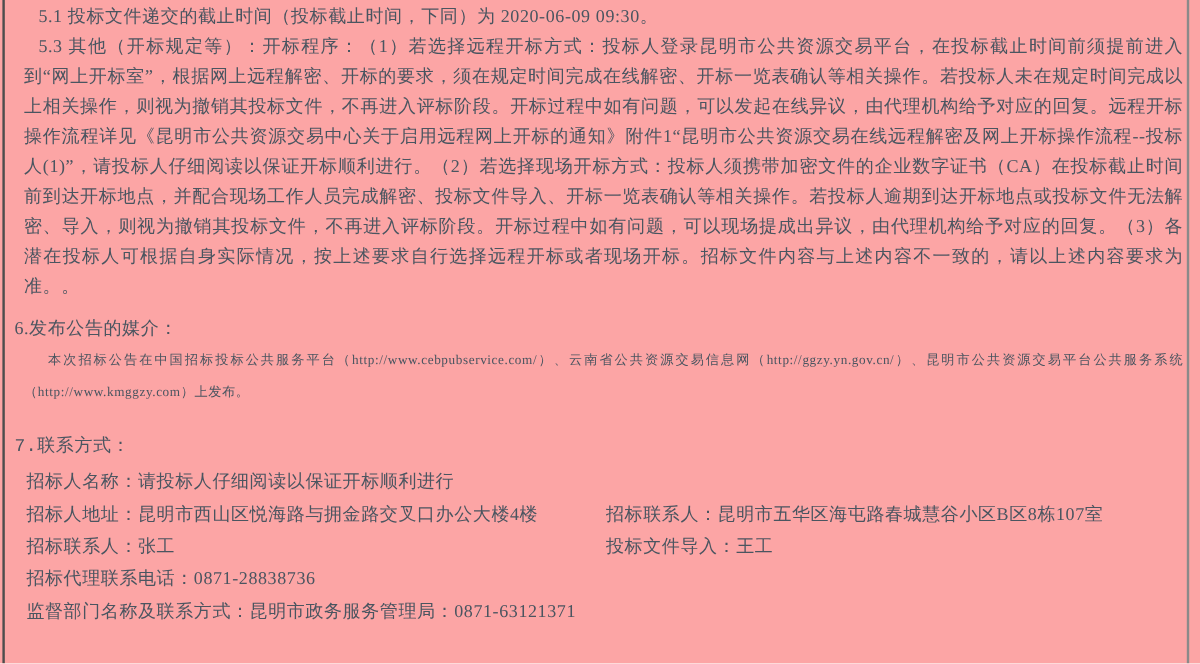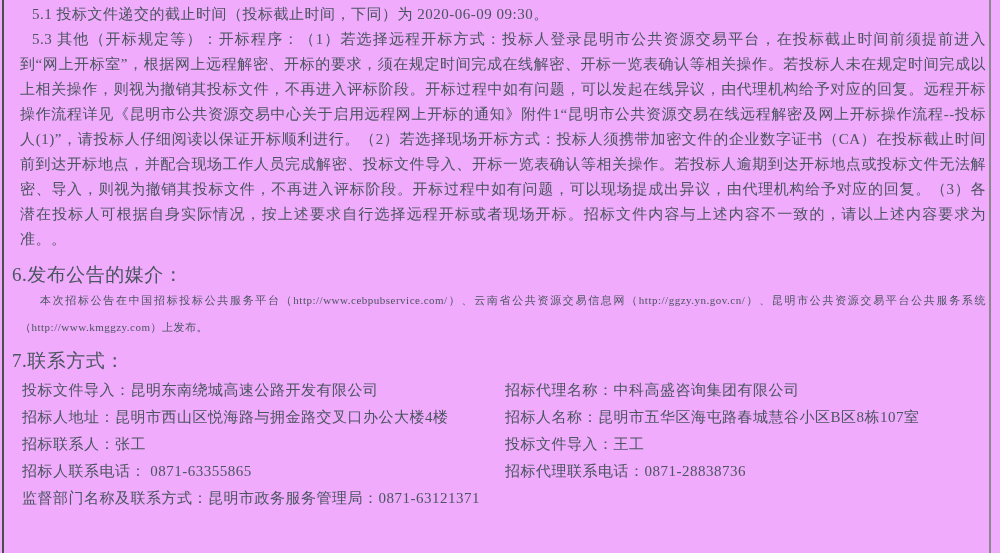--- a/index.html
+++ b/index.html
@@ -4,21 +4,21 @@
 <style>
   html, body {
     margin: 0;
     padding: 0;
     background: #ffffff;
   }
   .page {
     position: relative;
     width: 1000px;
     height: 553px;
-    background: #f0abfc;
+    background: #fca5a5;
     overflow: hidden;
     font-family: "Liberation Serif", "DejaVu Serif", serif;
     color: #4a5560;
     box-sizing: border-box;
   }
   .edge {
     position: absolute;
     top: 0;
     bottom: 0;
     width: 2px;
@@ -35,35 +35,35 @@
   .para {
     margin: 0 0 0 8px;
     font-size: 15px;
     line-height: 25px;
     text-align: justify;
     text-indent: 12px;
     letter-spacing: 0.5px;
   }
   .sec-heading {
     margin: 0;
-    font-size: 19px;
+    font-size: 15px;
     line-height: 25px;
     letter-spacing: 0.5px;
   }
   .sec6-heading { margin-top: 10px; }
   .sec6-body {
     margin: 0 0 0 -4px;
     padding-left: 12px;
     font-size: 11px;
     line-height: 27px;
     text-align: justify;
     text-indent: 20px;
     letter-spacing: 0.5px;
   }
-  .sec7-heading { margin-top: 7px; }
+  .sec7-heading { margin-top: 19px; font-family: Liberation Mono, monospace; }
   .contacts {
     margin: 4px 0 0 10px;
     font-size: 15px;
     line-height: 27px;
     letter-spacing: 0.5px;
   }
   .contact-row { display: flex; }
   .contact-left  { width: 483px; }
   .contact-right { flex: 1; }
 </style>
@@ -82,33 +82,31 @@
     <p class="para">5.3 其他（开标规定等）：开标程序：（1）若选择远程开标方式：投标人登录昆明市公共资源交易平台，在投标截止时间前须提前进入到“网上开标室”，根据网上远程解密、开标的要求，须在规定时间完成在线解密、开标一览表确认等相关操作。若投标人未在规定时间完成以上相关操作，则视为撤销其投标文件，不再进入评标阶段。开标过程中如有问题，可以发起在线异议，由代理机构给予对应的回复。远程开标操作流程详见《昆明市公共资源交易中心关于启用远程网上开标的通知》附件1“昆明市公共资源交易在线远程解密及网上开标操作流程--投标人(1)”，请投标人仔细阅读以保证开标顺利进行。（2）若选择现场开标方式：投标人须携带加密文件的企业数字证书（CA）在投标截止时间前到达开标地点，并配合现场工作人员完成解密、投标文件导入、开标一览表确认等相关操作。若投标人逾期到达开标地点或投标文件无法解密、导入，则视为撤销其投标文件，不再进入评标阶段。开标过程中如有问题，可以现场提成出异议，由代理机构给予对应的回复。（3）各潜在投标人可根据自身实际情况，按上述要求自行选择远程开标或者现场开标。招标文件内容与上述内容不一致的，请以上述内容要求为准。。</p>
 
     <p class="sec-heading sec6-heading">6.发布公告的媒介：</p>
 
     <p class="sec6-body">本次招标公告在中国招标投标公共服务平台（http://www.cebpubservice.com/）、云南省公共资源交易信息网（http://ggzy.yn.gov.cn/）、昆明市公共资源交易平台公共服务系统（http://www.kmggzy.com）上发布。</p>
 
     <p class="sec-heading sec7-heading">7.联系方式：</p>
 
     <div class="contacts">
       <div class="contact-row">
-        <div class="contact-left">投标文件导入：昆明东南绕城高速公路开发有限公司</div>
-        <div class="contact-right">招标代理名称：中科高盛咨询集团有限公司</div>
+        <div class="contact-left">招标人名称：请投标人仔细阅读以保证开标顺利进行</div>
       </div>
       <div class="contact-row">
         <div class="contact-left">招标人地址：昆明市西山区悦海路与拥金路交叉口办公大楼4楼</div>
-        <div class="contact-right">招标人名称：昆明市五华区海屯路春城慧谷小区B区8栋107室</div>
+        <div class="contact-right">招标联系人：昆明市五华区海屯路春城慧谷小区B区8栋107室</div>
       </div>
       <div class="contact-row">
         <div class="contact-left">招标联系人：张工</div>
         <div class="contact-right">投标文件导入：王工</div>
       </div>
       <div class="contact-row">
-        <div class="contact-left">招标人联系电话： 0871-63355865</div>
         <div class="contact-right">招标代理联系电话：0871-28838736</div>
       </div>
       <div class="contact-row">
         <div>监督部门名称及联系方式：昆明市政务服务管理局：0871-63121371</div>
       </div>
     </div>
 
   </div>
 </div>
 

